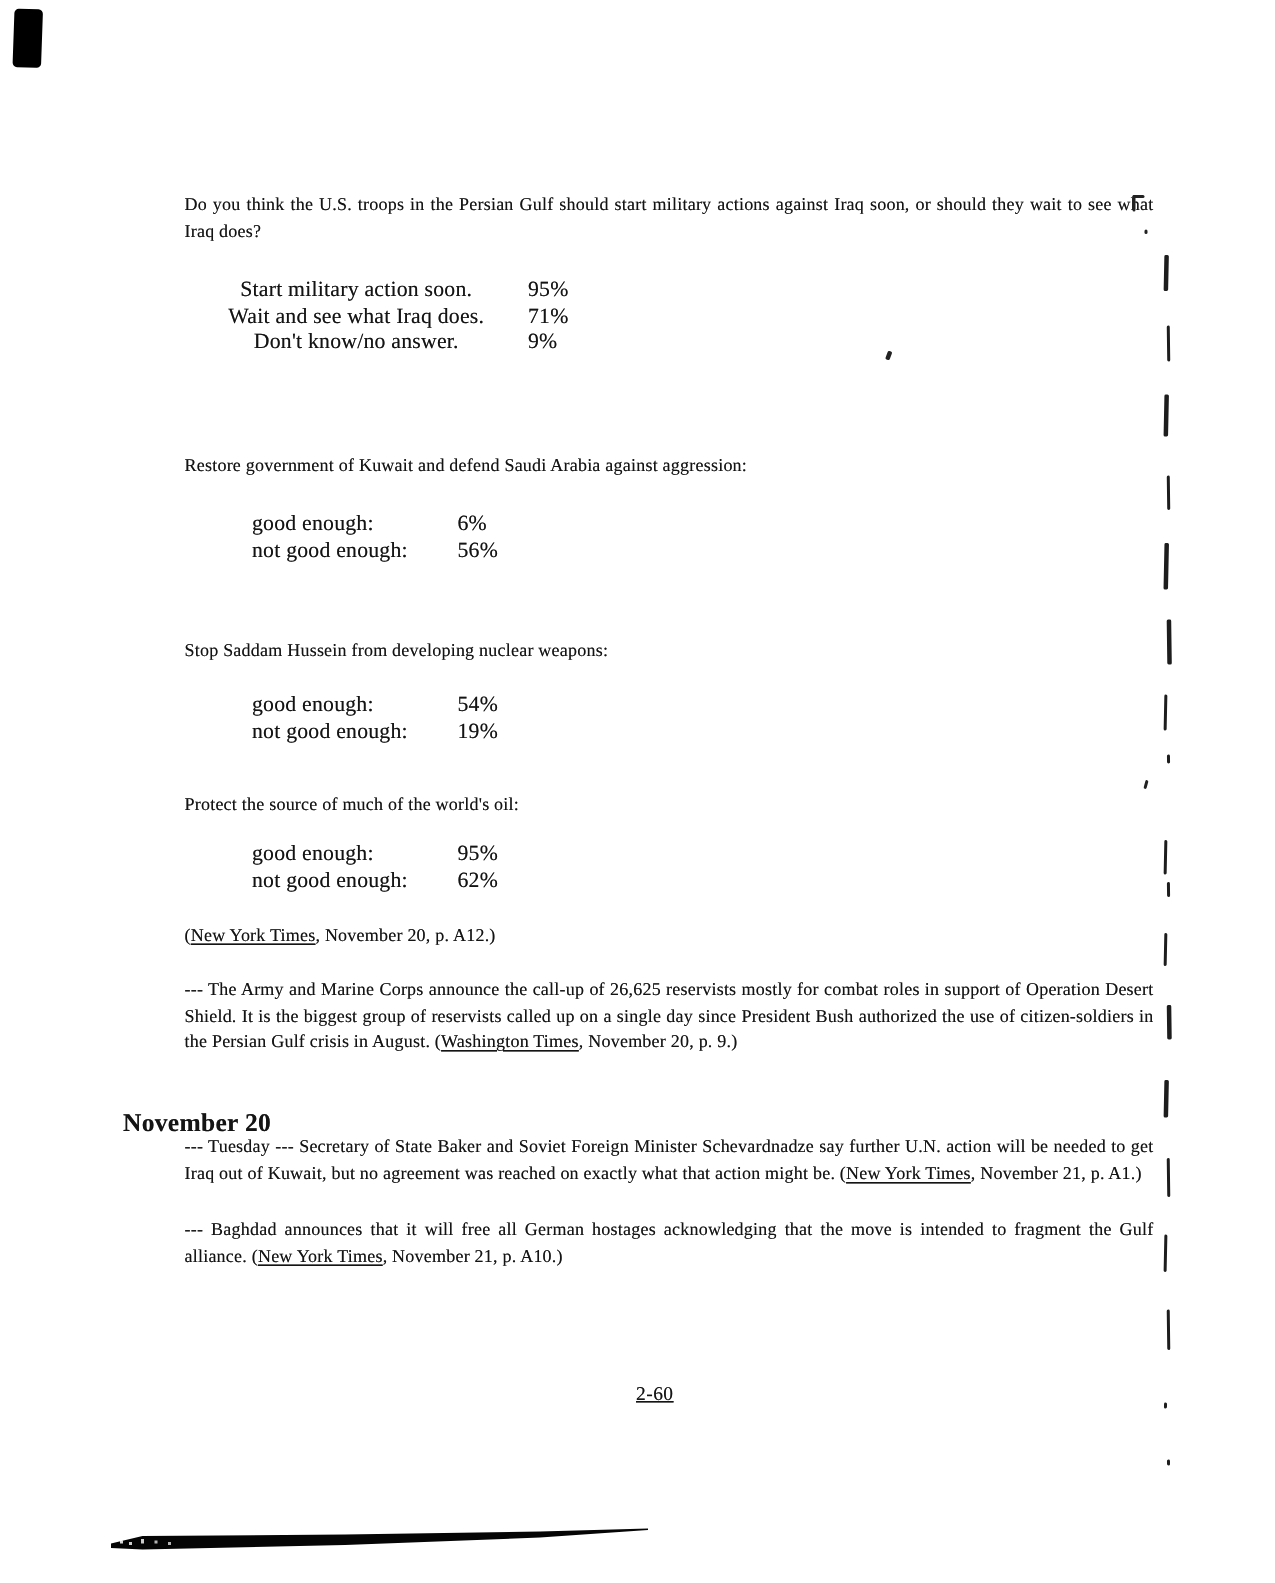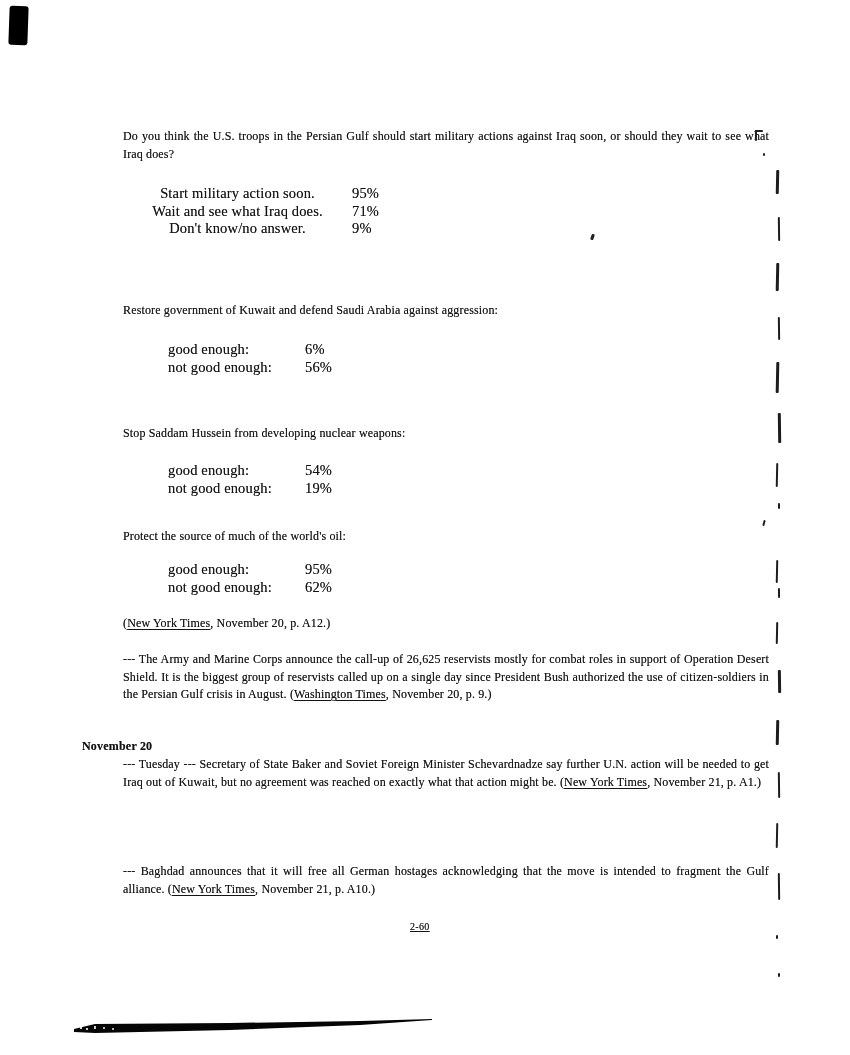--- a/index.html
+++ b/index.html
@@ -21,25 +21,25 @@
   }
   .just{text-align:justify;text-align-last:left;}
   .stats{position:absolute;left:123px;font-size:14.5px;line-height:17.6px;letter-spacing:.15px;}
   .stats .row{display:flex;text-align:center;}
   .stats .lbl{width:229px;}
   .ratings{position:absolute;left:168px;font-size:14.5px;line-height:18px;letter-spacing:.15px;}
   .ratings .row{display:flex;}
   .ratings .lbl{width:137px;}
   .date-heading{
     position:absolute;left:82px;margin:0;
-    font-size:12px;font-weight:bold;letter-spacing:.2px;
+    font-size:17px;font-weight:bold;letter-spacing:.2px;
   }
   .pagenum{
-    position:absolute;left:410px;top:921px;
-    font-size:10px;letter-spacing:.3px;text-decoration:underline;
+    position:absolute;left:424px;top:921px;
+    font-size:13px;letter-spacing:.3px;text-decoration:underline;
   }
   .u{text-decoration:underline;text-decoration-thickness:1px;text-underline-offset:2px;}
   .corner-blot{
     position:absolute;left:9px;top:6px;width:19px;height:39px;
     background:#000;border-radius:3px;transform:rotate(2deg);
   }
   .edge-mark{
     position:absolute;left:776px;
     background:#1d1d1d;border-radius:1px;
   }
@@ -110,21 +110,21 @@
   </div>
 
   <p class="para" style="top:615px"><span>(</span><span class="u">New York Times</span><span>, November 20, p. A12.)</span></p>
 
   <p class="para just" style="top:651px"><span>--- The Army and Marine Corps announce the call-up of 26,625 reservists mostly for combat roles in support of Operation Desert Shield. It is the biggest group of reservists called up on a single day since President Bush authorized the use of citizen-soldiers in the Persian Gulf crisis in August. (</span><span class="u">Washington Times</span><span>, November 20, p. 9.)</span></p>
 
   <h2 class="date-heading" style="top:739px">November 20</h2>
 
   <p class="para just" style="top:756px"><span>--- Tuesday --- Secretary of State Baker and Soviet Foreign Minister Schevardnadze say further U.N. action will be needed to get Iraq out of Kuwait, but no agreement was reached on exactly what that action might be. (</span><span class="u">New York Times</span><span>, November 21, p. A1.)</span></p>
 
-  <p class="para just" style="top:863px"><span>--- Baghdad announces that it will free all German hostages acknowledging that the move is intended to fragment the Gulf alliance. (</span><span class="u">New York Times</span><span>, November 21, p. A10.)</span></p>
+  <p class="para just" style="top:811px"><span>--- Baghdad announces that it will free all German hostages acknowledging that the move is intended to fragment the Gulf alliance. (</span><span class="u">New York Times</span><span>, November 21, p. A10.)</span></p>
 
   <div class="pagenum">2-60</div>
 
   <div id="edge-marks">
       <div class="edge-mark" style="top: 170px; height: 24px; width: 3px;"></div>
       <div class="edge-mark" style="top: 217px; height: 24px; width: 2px;"></div>
       <div class="edge-mark" style="top: 263px; height: 28px; width: 3px;"></div>
       <div class="edge-mark" style="top: 317px; height: 23px; width: 2px;"></div>
       <div class="edge-mark" style="top: 362px; height: 31px; width: 3px;"></div>
       <div class="edge-mark" style="top: 413px; height: 30px; width: 3px;"></div>

